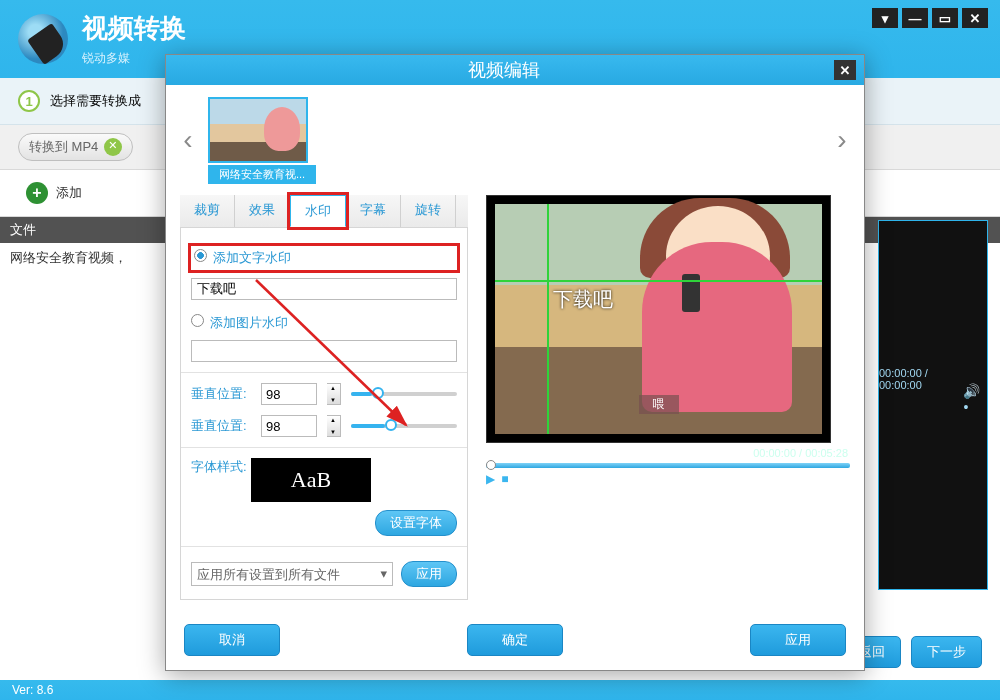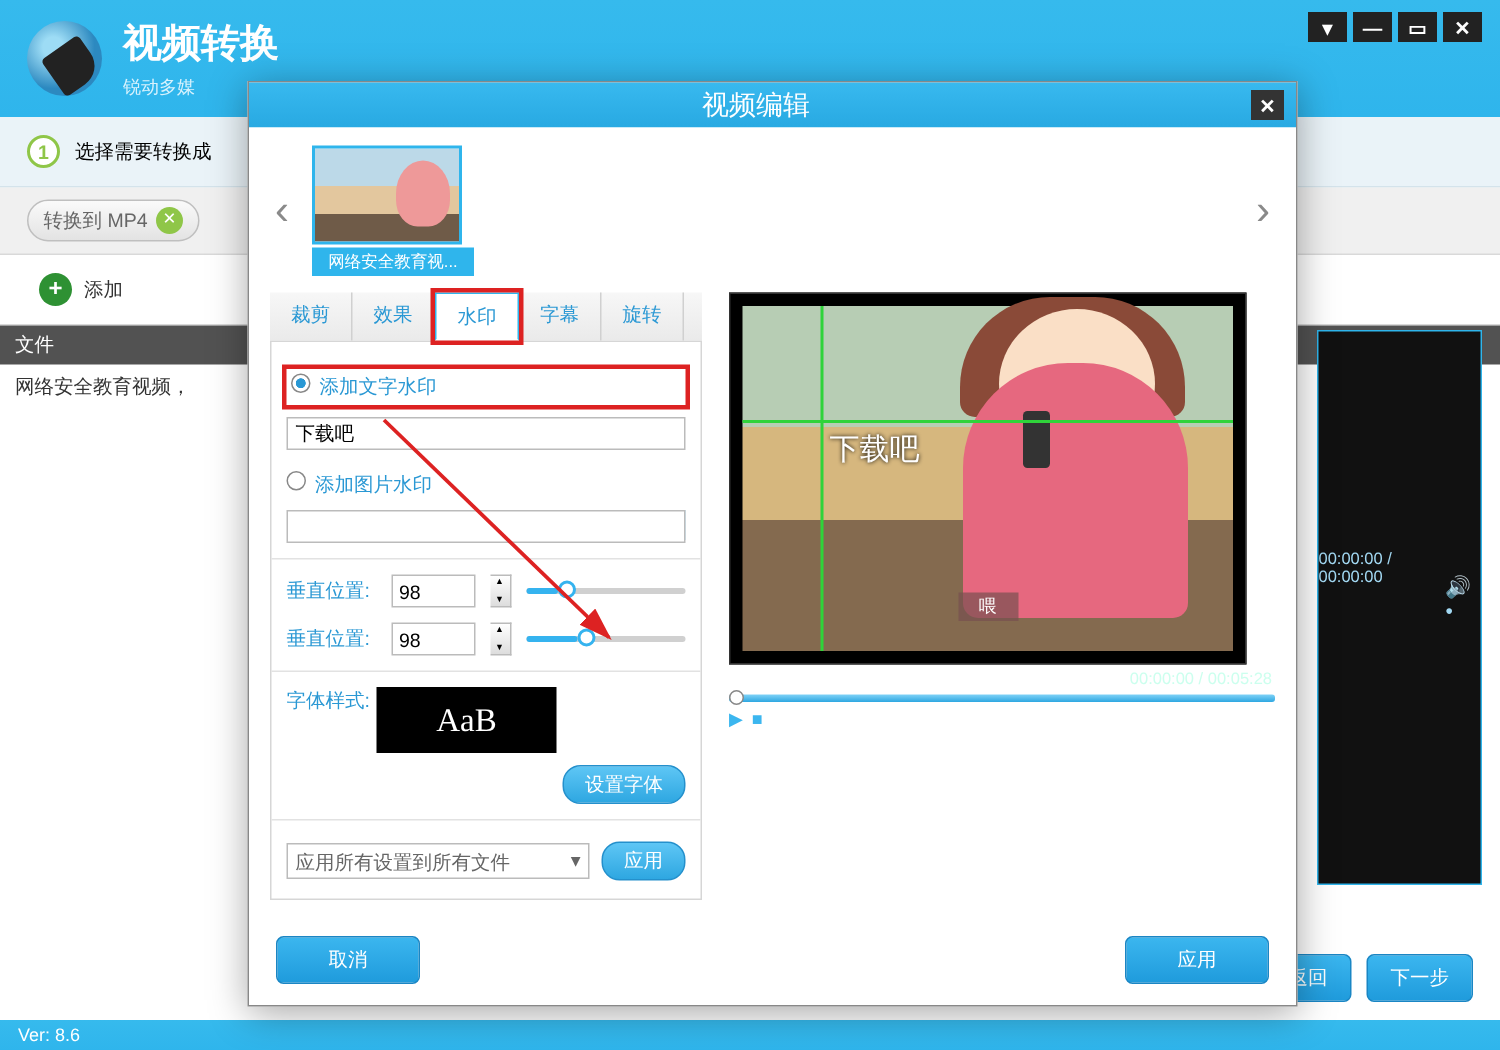--- a/index.html
+++ b/index.html
@@ -229,20 +229,21 @@
         </div>
       <div class="pctrl">
         <span>▶</span>
         <span>■</span>
       </div>
     </div>
   </div>
 
   <div class="dlg-ftr">
     <div class="navbtn" style="padding:6px 34px">取消</div>
+    <div class="navbtn" style="padding:6px 34px">确定</div>
     <div class="navbtn" style="padding:6px 34px">应用</div>
   </div>
 </div>
 
 <svg class="red-arrow">
   <defs>
       <marker id="ah" markerWidth="10" markerHeight="10" refX="8" refY="3" orient="auto">
         <path d="M0,0 L9,3 L0,6 Z" fill="#d22"></path>
       </marker>
     </defs>

